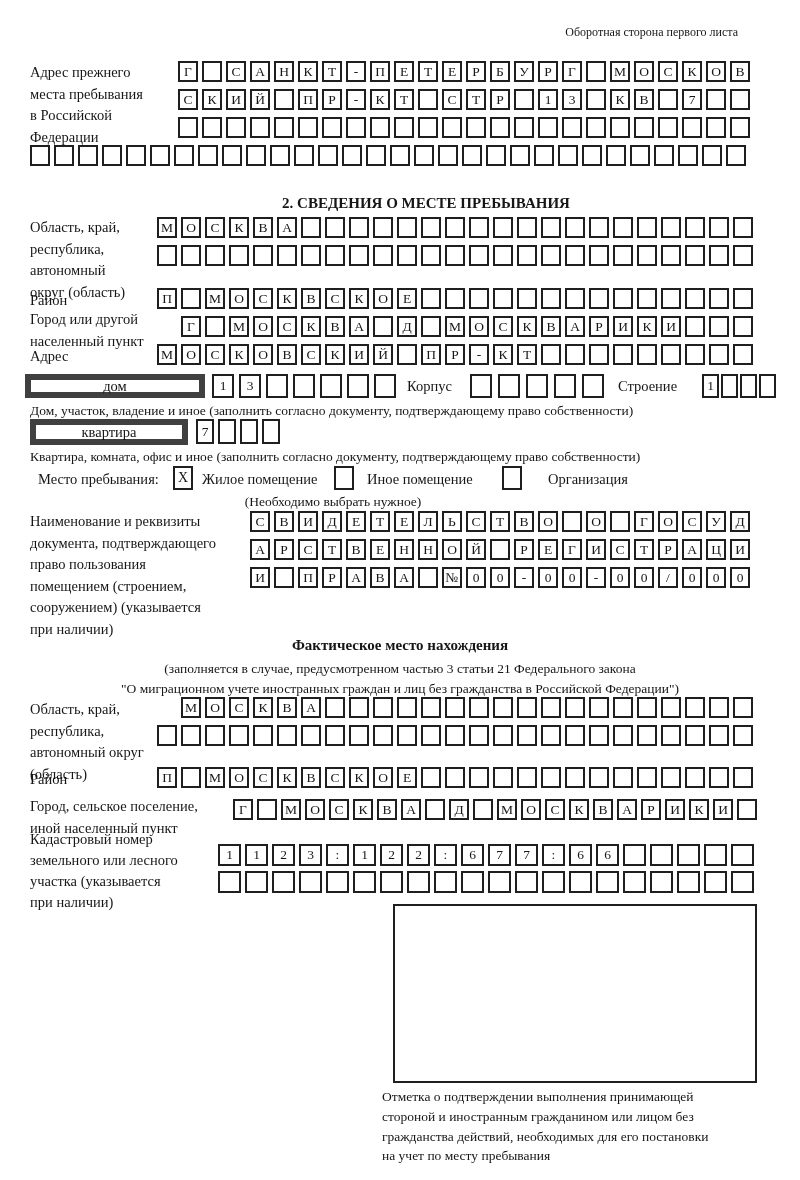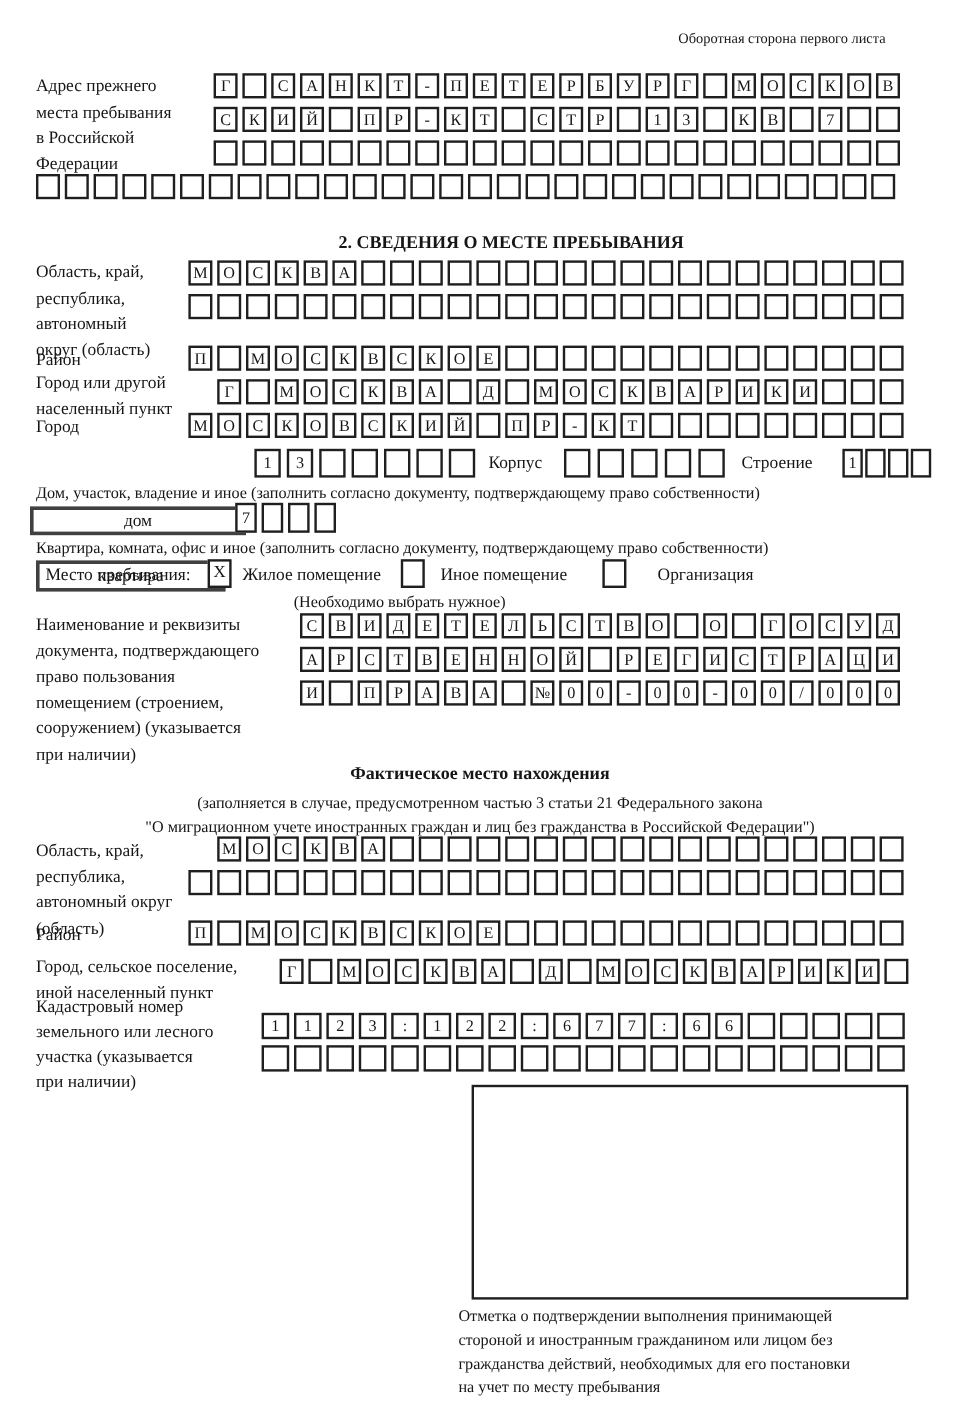--- a/index.html
+++ b/index.html
@@ -10,22 +10,22 @@
   .title{position:absolute;left:0;width:800px;text-align:center;font-weight:bold;font-size:15px;}
   .hdr{position:absolute;top:25px;right:62px;font-size:12px;}
   .boxrow{position:absolute;display:flex;gap:4px;}
   .cell{box-sizing:border-box;flex:none;width:20px;height:21px;border:2px solid #1f1f1f;background:#fff;
         display:flex;align-items:center;justify-content:center;font-size:13.5px;line-height:1;}
   .house-cells .cell{width:22px;height:24px;}
   .korpus-cells .cell{width:22px;height:24px;}
   .stroenie-cells .cell{width:17px;height:24px;}
   .apt-cells .cell{width:18px;height:25px;}
   .cad-cells .cell{width:23px;height:22px;}
-  .widebox{position:absolute;box-sizing:border-box;border:3px solid #404040;background:#fff;
-           display:flex;align-items:center;justify-content:center;font-size:14.5px;margin-top:48px;}
+  .widebox{position:absolute;box-sizing:border-box;border:6px solid #404040;background:#fff;
+           display:flex;align-items:center;justify-content:center;font-size:14.5px;}
   .checkbox{position:absolute;box-sizing:border-box;width:20px;height:24px;border:2px solid #1f1f1f;background:#fff;
             display:flex;align-items:center;justify-content:center;font-size:14px;}
   .stamp{position:absolute;left:393px;top:904px;width:364px;height:179px;box-sizing:border-box;border:2px solid #1f1f1f;background:#fff;}
 </style>
 </head>
 <body>
 
 <div id="form">
 
   <div class="hdr">Оборотная сторона первого листа</div>
@@ -257,21 +257,21 @@
       <span class="cell">А</span>
       <span class="cell">Р</span>
       <span class="cell">И</span>
       <span class="cell">К</span>
       <span class="cell">И</span>
       <span class="cell"></span>
       <span class="cell"></span>
       <span class="cell"></span>
     </div>
 
-  <div class="lbl" style="left:30px;top:346px;">Город</div>
+  <div class="lbl" style="left:30px;top:346px;">Адрес</div>
   <div class="boxrow" style="left:157px;top:344px;">
       <span class="cell">М</span>
       <span class="cell">О</span>
       <span class="cell">С</span>
       <span class="cell">К</span>
       <span class="cell">О</span>
       <span class="cell">В</span>
       <span class="cell">С</span>
       <span class="cell">К</span>
       <span class="cell">И</span>

